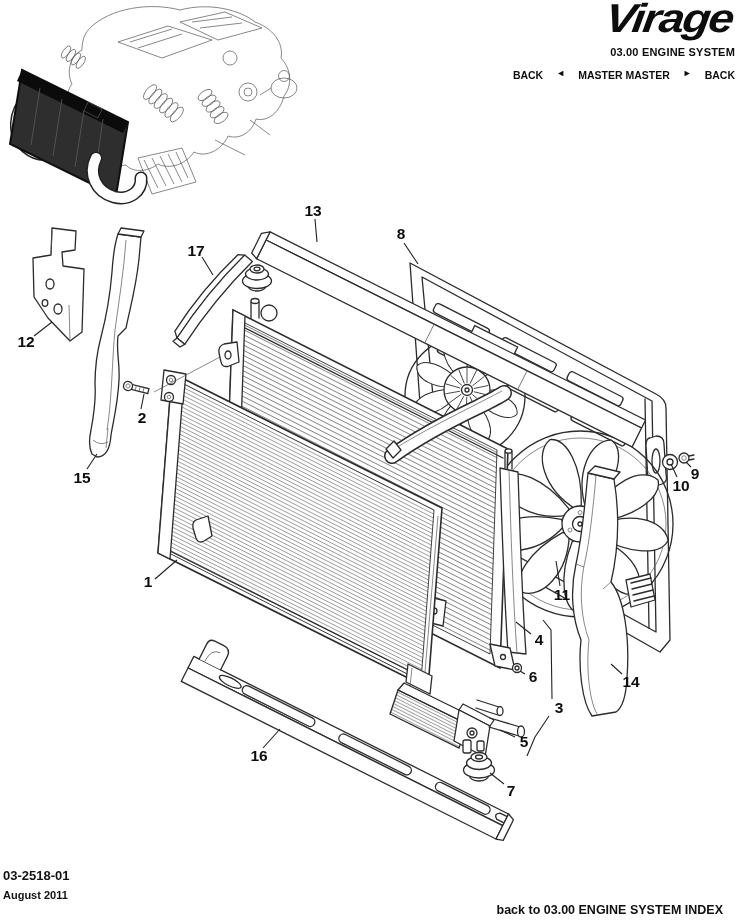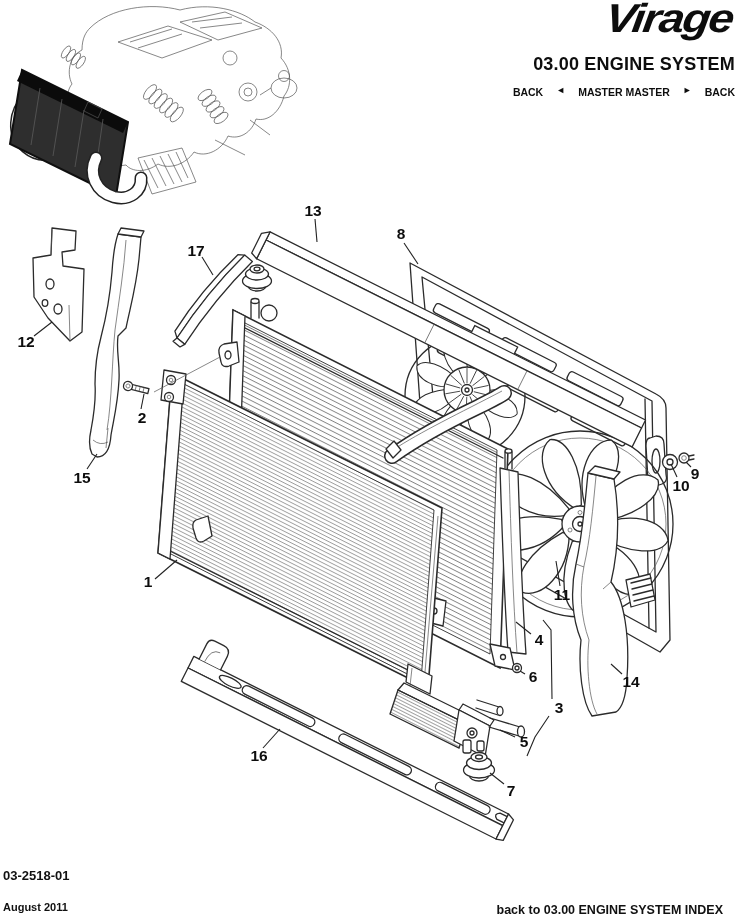--- a/index.html
+++ b/index.html
@@ -2,28 +2,28 @@
 <html><head>
 <meta charset="utf-8">
 <style>
   html,body{margin:0;padding:0;background:#888;}
   .page{position:relative;width:737px;height:924px;background:#fff;overflow:hidden;
         font-family:"Liberation Sans",sans-serif;color:#111;}
   .hdr{position:absolute;top:0;right:2px;text-align:right;z-index:5;}
   .logo{font-family:"Liberation Sans",sans-serif;font-style:italic;font-weight:bold;
         font-size:46px;line-height:40px;letter-spacing:-2px;transform:skewX(-8deg) scaleY(.88);
         transform-origin:right top;color:#0d0d0d;white-space:nowrap;}
-  .sect{font-size:18px;font-weight:bold;letter-spacing:.2px;margin-top:14px;color:#0d0d0d;}
+  .sect{font-size:11px;font-weight:bold;letter-spacing:.2px;margin-top:6px;color:#0d0d0d;}
   .nav{margin-top:11px;font-size:10.5px;font-weight:bold;display:flex;gap:13px;
        justify-content:flex-end;align-items:flex-start;color:#0d0d0d;}
   .nav .arr{font-size:9px;position:relative;top:-1px;}
   .nav span{cursor:pointer;}
   .ftl{position:absolute;left:3px;top:868px;line-height:16px;z-index:5;}
   .ftl .num,.ftl .ttl{font-size:13px;font-weight:bold;}
-  .ftl .dt{font-size:11px;font-weight:bold;margin-top:15px;}
+  .ftl .dt{font-size:11px;font-weight:bold;margin-top:3px;}
   .ftr{position:absolute;right:14px;top:903px;font-size:12.5px;font-weight:bold;z-index:5;cursor:pointer;}
   svg{position:absolute;left:0;top:0;}
   .ln{fill:none;stroke:#2b2b2b;stroke-width:1.3;stroke-linejoin:round;stroke-linecap:round;}
   .lnw{fill:#fff;stroke:#2b2b2b;stroke-width:1.3;stroke-linejoin:round;stroke-linecap:round;}
   .thin{fill:none;stroke:#555;stroke-width:.7;}
   .callout-num{font:bold 15.5px "Liberation Sans",sans-serif;fill:#0d0d0d;
                text-anchor:middle;dominant-baseline:central;}
   .leader{fill:none;stroke:#222;stroke-width:1.1;}
 </style>
 </head>

